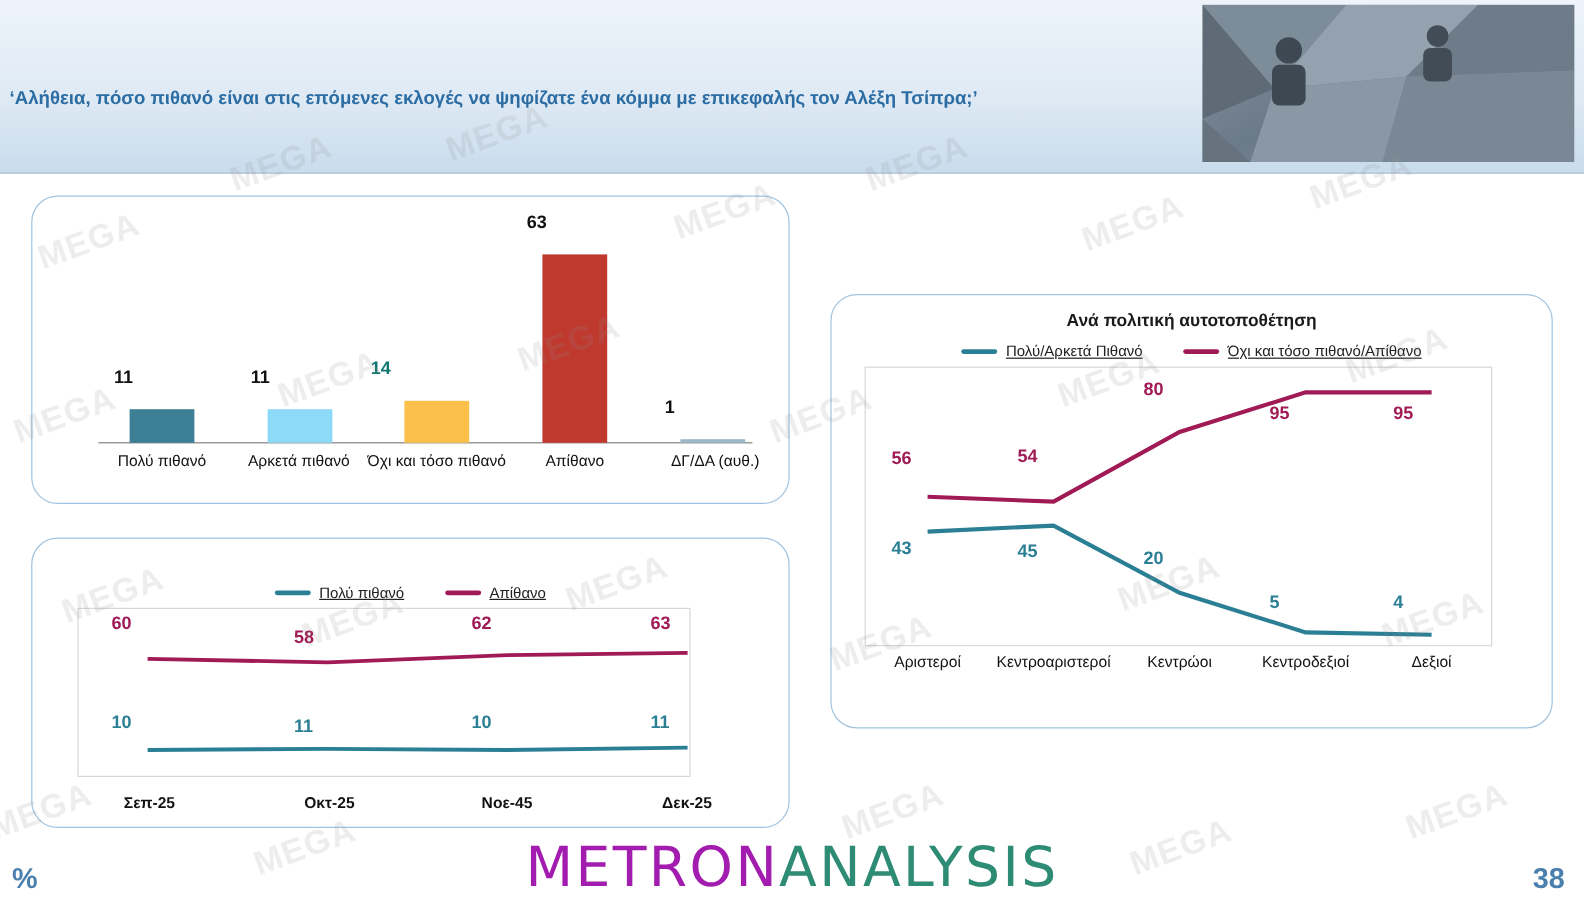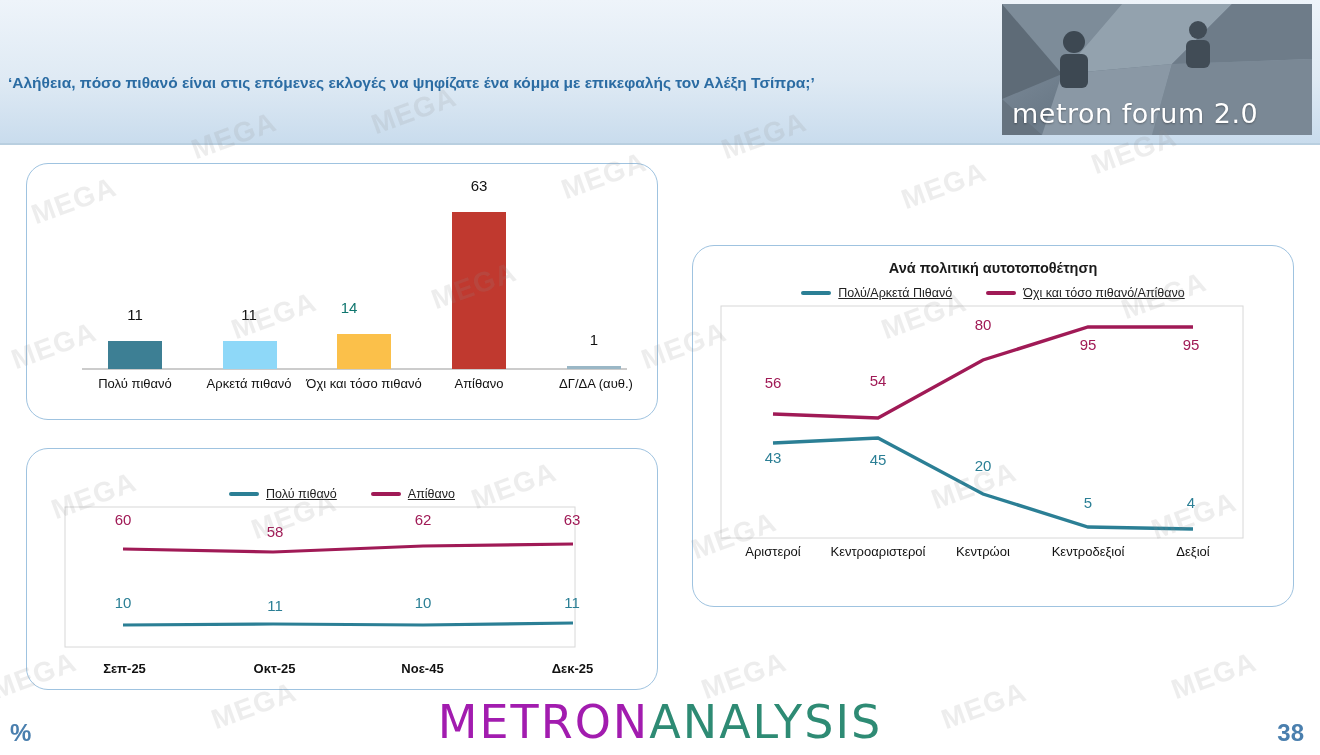--- a/index.html
+++ b/index.html
@@ -118,22 +118,21 @@
     position: absolute;
     text-align: center;
     font-size: 13px;
     color: #111;
   }
   .axis-label.bold { font-weight: bold; }
 
   .dlabel {
     position: absolute;
     font-size: 15px;
-    font-weight: normal;
-    text-align: center;
+    font-weight: bold;
   }
 
   
   .footer-pct {
     position: absolute;
     left: 10px; bottom: 8px;
     font-size: 24px;
     font-weight: bold;
     color: #4a7fae;
     z-index: 6;
@@ -170,21 +169,20 @@
       <polygon points="230,0 310,0 310,55 170,60" fill="#6e7c89"></polygon>
       <polygon points="0,0 60,70 0,95" fill="#5e6b77"></polygon>
       <polygon points="60,70 170,60 150,131 40,131" fill="#8a98a5"></polygon>
       <polygon points="170,60 310,55 310,131 150,131" fill="#7a8895"></polygon>
       <polygon points="0,95 40,131 0,131" fill="#66737f"></polygon>
       <circle cx="72" cy="38" r="11" fill="#3d4852"></circle>
       <rect x="58" y="50" width="28" height="34" rx="6" fill="#3d4852"></rect>
       <circle cx="196" cy="26" r="9" fill="#414c56"></circle>
       <rect x="184" y="36" width="24" height="28" rx="6" fill="#414c56"></rect>
     </svg>
-    <div class="logo-text">metron forum 2.0</div>
   </div>
 </div>
 
 <div class="watermark-layer">
   <div class="wm" style="left:30px;  top:185px;">MEGA</div>
   <div class="wm" style="left:190px; top:120px;">MEGA</div>
   <div class="wm" style="left:370px; top:95px;">MEGA</div>
   <div class="wm" style="left:560px; top:160px;">MEGA</div>
   <div class="wm" style="left:720px; top:120px;">MEGA</div>
   <div class="wm" style="left:900px; top:170px;">MEGA</div>

